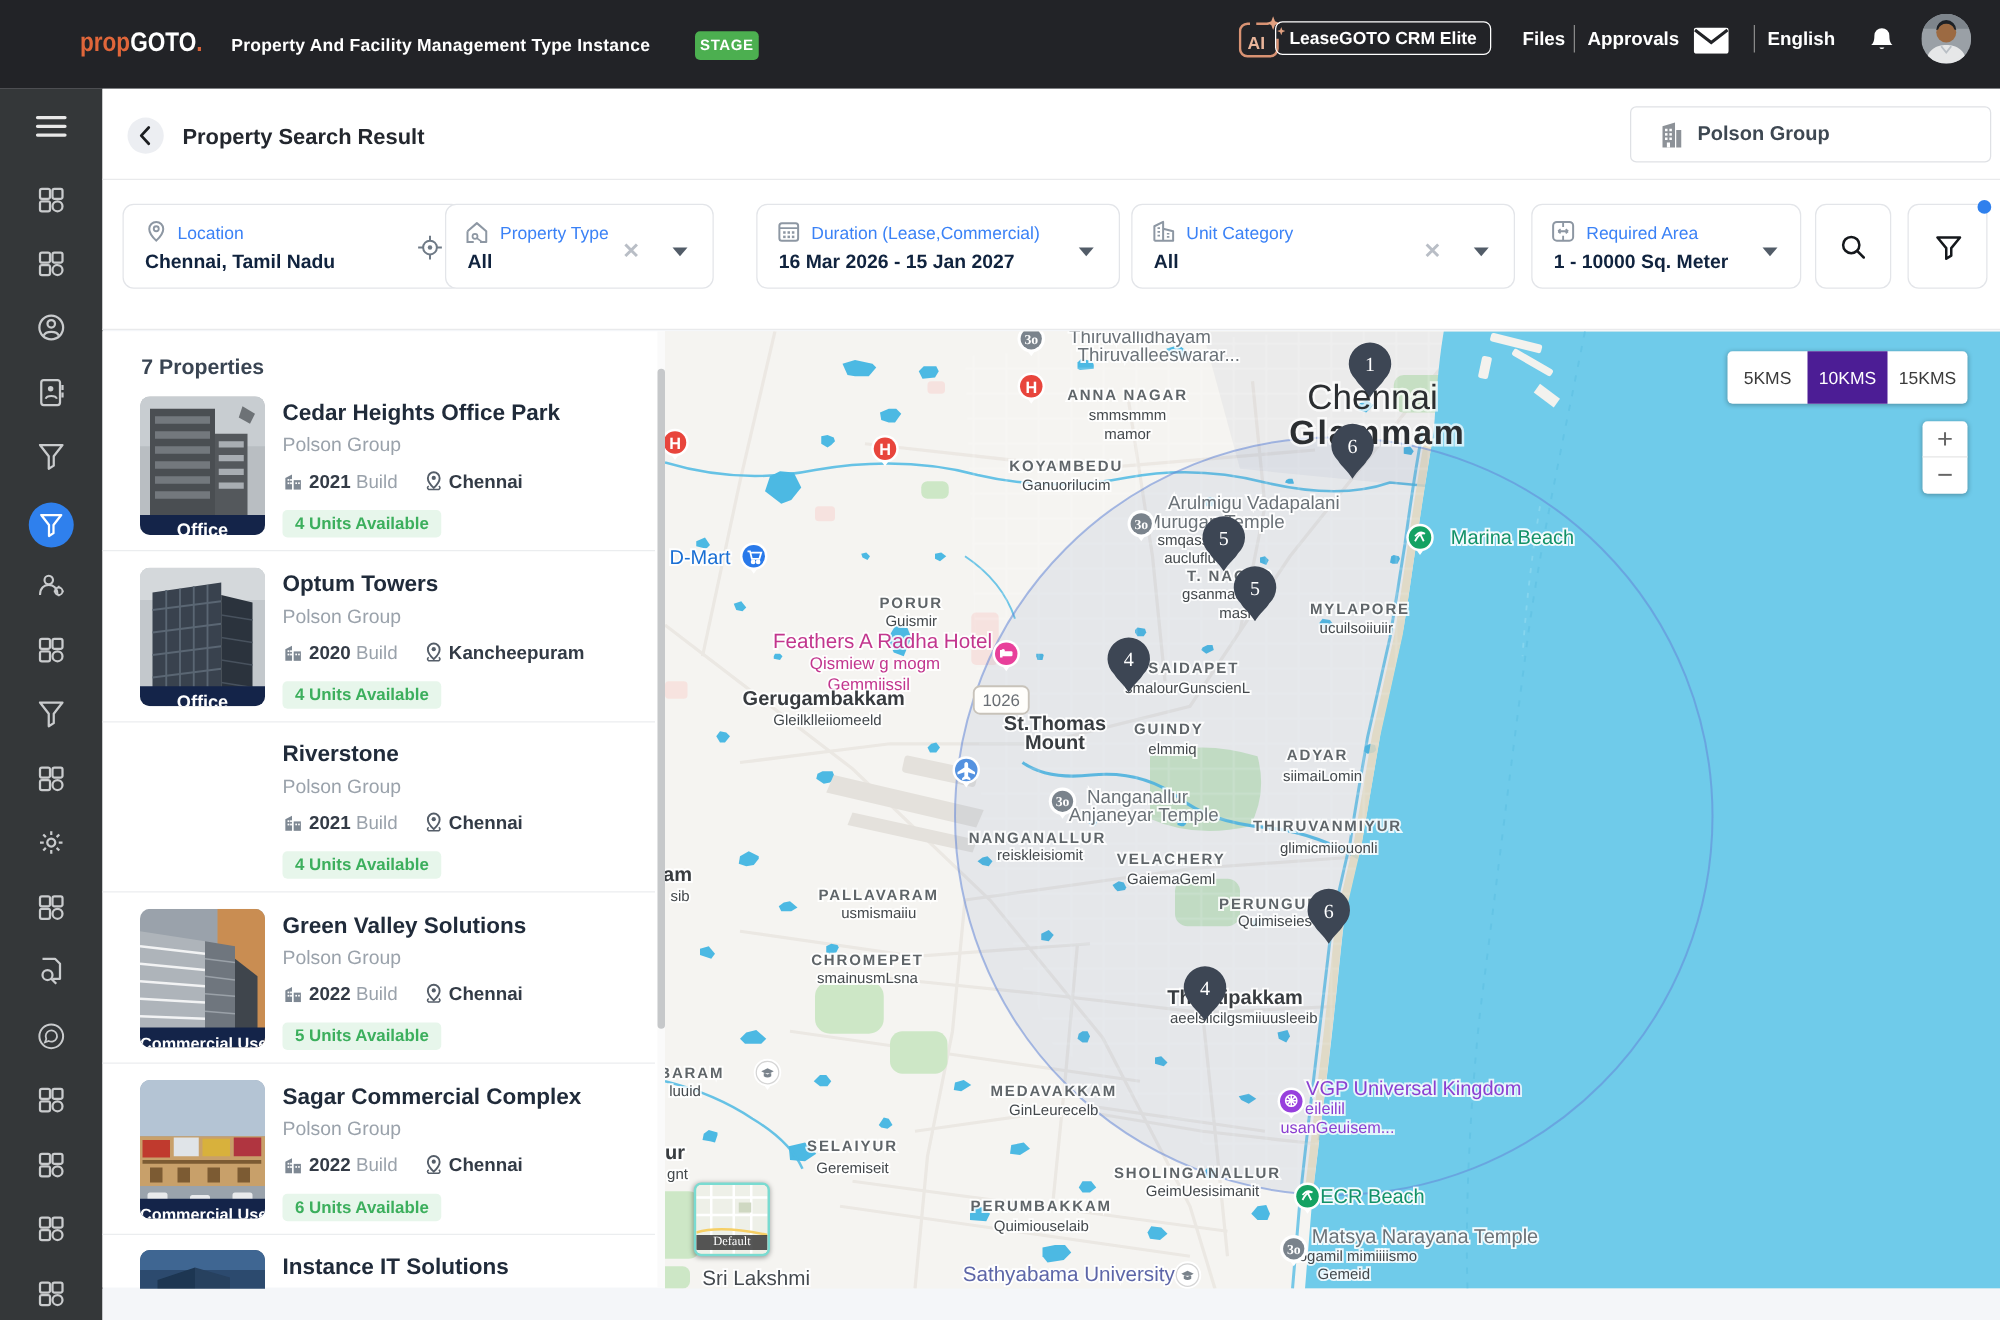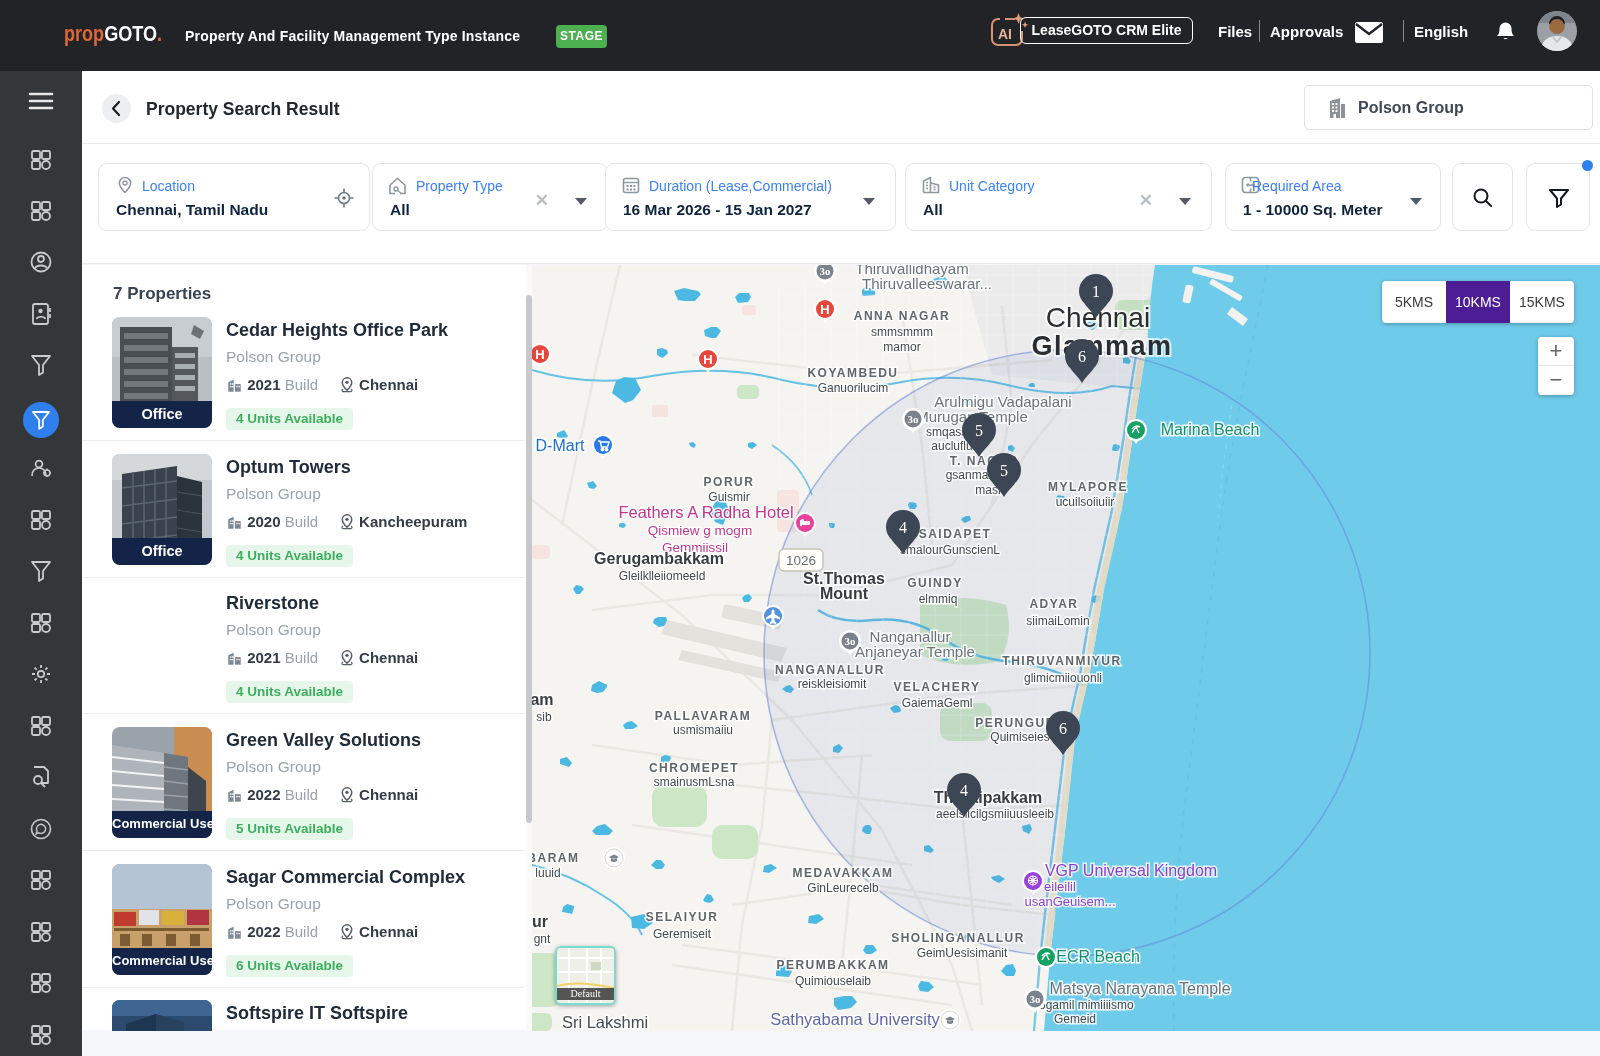--- a/index.html
+++ b/index.html
@@ -38,21 +38,21 @@
 .fvalue { position:absolute; left:17px; top:37px; font-size:15.5px; font-weight:bold; color:#10233e; white-space:nowrap; }
 .fx { position:absolute; top:26px; color:#b9bec6; font-size:17px; font-weight:bold; }
 .fcaret { position:absolute; top:34px; width:0; height:0; border-left:6px solid transparent; border-right:6px solid transparent; border-top:7.5px solid #525c68; }
 .fbtn { position:absolute; top:163px; height:68px; background:#fff; border:1px solid #e3e5e9; border-radius:9px; }
 
 
 #list { position:absolute; left:82px; top:265px; width:450px; height:765px; background:#fff; }
 #nprops { position:absolute; left:31px; top:19px; font-size:17px; font-weight:bold; color:#394452; }
 .card { position:absolute; left:0; width:442px; height:137px; border-bottom:1px solid #ebedef; }
 .cimg { position:absolute; left:30px; top:13px; width:100px; height:111px; border-radius:8px; overflow:hidden; }
-.clabel { position:absolute; left:0; bottom:0; width:100px; height:27px; background:#142449; color:#fff; font-size:14.5px; font-weight:bold; text-align:center; line-height:26px; white-space:nowrap; }
+.clabel { position:absolute; left:0; bottom:0; width:100px; height:16px; background:#142449; color:#fff; font-size:14.5px; font-weight:bold; text-align:center; line-height:26px; white-space:nowrap; }
 .ctitle { position:absolute; left:144px; top:16px; font-size:18px; font-weight:bold; color:#202b3a; }
 .cgroup { position:absolute; left:144px; top:44px; font-size:15.5px; color:#9aa2ab; }
 .cmeta { position:absolute; left:144px; top:72px; font-size:15px; color:#9aa2ab; }
 .cmeta b { color:#333b46; }
 .cbadge { position:absolute; left:144px; top:104px; height:22px; background:#e7f6eb; border-radius:4px; color:#3caf5d; font-size:13.5px; font-weight:bold; line-height:22px; padding:0 10px; }
 #scrolltrack { position:absolute; left:444px; top:0; width:6px; height:765px; background:#fafafa; }
 #scrollthumb { position:absolute; left:444px; top:30px; width:6px; height:528px; background:#c6c8ca; border-radius:3px; }
 
 
 #map { position:absolute; left:532px; top:265px; width:1068px; height:766px; overflow:hidden; background:#f5f4f1; }
@@ -219,21 +219,21 @@
     </svg>
     <div class="flabel" style="left:43px">Location</div>
     <div class="fvalue">Chennai, Tamil Nadu</div>
     <svg style="position:absolute;right:15px;top:24px" width="20" height="20" viewBox="0 0 20 20">
       <circle cx="10" cy="10" r="5.5" fill="none" stroke="#6f7a86" stroke-width="1.6"></circle>
       <circle cx="10" cy="10" r="1.8" fill="#6f7a86"></circle>
       <path d="M10 0.5 v4 M10 15.5 v4 M0.5 10 h4 M15.5 10 h4" stroke="#6f7a86" stroke-width="1.6"></path>
     </svg>
   </div>
 
-  <div class="fbox" style="left:372px;width:236px">
+  <div class="fbox" style="left:356px;width:215px">
     <svg style="position:absolute;left:15px;top:13px" width="19" height="18" viewBox="0 0 19 18">
       <path d="M2 8 L9.5 1.5 L17 8 v8.5 h-5" fill="none" stroke="#8d97a3" stroke-width="1.6" stroke-linejoin="round"></path>
       <path d="M2 8 v8.5 h5" fill="none" stroke="#8d97a3" stroke-width="1.6"></path>
       <circle cx="8" cy="12" r="2" fill="none" stroke="#8d97a3" stroke-width="1.4"></circle>
       <path d="M9.5 13.5 l4 3" stroke="#8d97a3" stroke-width="1.4"></path>
     </svg>
     <div class="flabel" style="left:43px">Property Type</div>
     <div class="fvalue">All</div>
     <div class="fx" style="right:58px">✕</div>
     <div class="fcaret" style="right:20px"></div>
@@ -268,21 +268,21 @@
     <div class="fx" style="right:58px">✕</div>
     <div class="fcaret" style="right:20px"></div>
   </div>
 
   <div class="fbox" style="left:1225px;width:216px">
     <svg style="position:absolute;left:15px;top:12px" width="19" height="18" viewBox="0 0 19 18">
       <rect x="1.5" y="1.5" width="16" height="15" rx="3" fill="none" stroke="#8d97a3" stroke-width="1.6"></rect>
       <path d="M9.5 1.5 v4 M9.5 12.5 v4 M5.5 9 h8" stroke="#8d97a3" stroke-width="1.5"></path>
       <path d="M5.5 9 l2-1.6 M5.5 9 l2 1.6 M13.5 9 l-2-1.6 M13.5 9 l-2 1.6" stroke="#8d97a3" stroke-width="1.3" fill="none"></path>
     </svg>
-    <div class="flabel" style="left:26px">Required Area</div>
+    <div class="flabel" style="left:43px">Required Area</div>
     <div class="fvalue">1 - 10000 Sq. Meter</div>
     <div class="fcaret" style="right:18px"></div>
   </div>
 
   <div class="fbtn" style="left:1452px;width:61px">
     <svg style="position:absolute;left:19px;top:23px" width="22" height="22" viewBox="0 0 22 22">
       <circle cx="9" cy="9" r="6.5" fill="none" stroke="#15181c" stroke-width="2"></circle>
       <path d="M14 14 l5 5" stroke="#15181c" stroke-width="2" stroke-linecap="round"></path>
     </svg>
   </div>
@@ -520,21 +520,21 @@
   <div class="card" style="top:722px;border-bottom:none">
     <div class="cimg">
       <svg width="100" height="111" viewBox="0 0 100 111">
         <rect width="100" height="111" fill="#2c4a6e"></rect>
         <rect x="0" y="0" width="100" height="16" fill="#3f6692"></rect>
         <path d="M14 111 V24 l30-10 V111 Z" fill="#1d3652"></path>
         <path d="M44 111 V14 l28 8 V111 Z" fill="#27415f"></path>
       </svg>
       
     </div>
-    <div class="ctitle">Softspire IT Softspire</div>
+    <div class="ctitle">Instance IT Solutions</div>
   </div>
 
   </div>
   <div id="scrolltrack"></div>
   <div id="scrollthumb"></div>
 </div>
 
 <div id="map">
   <svg id="mapsvg" width="1068" height="766" viewBox="0 0 1068 766">
     <style>

